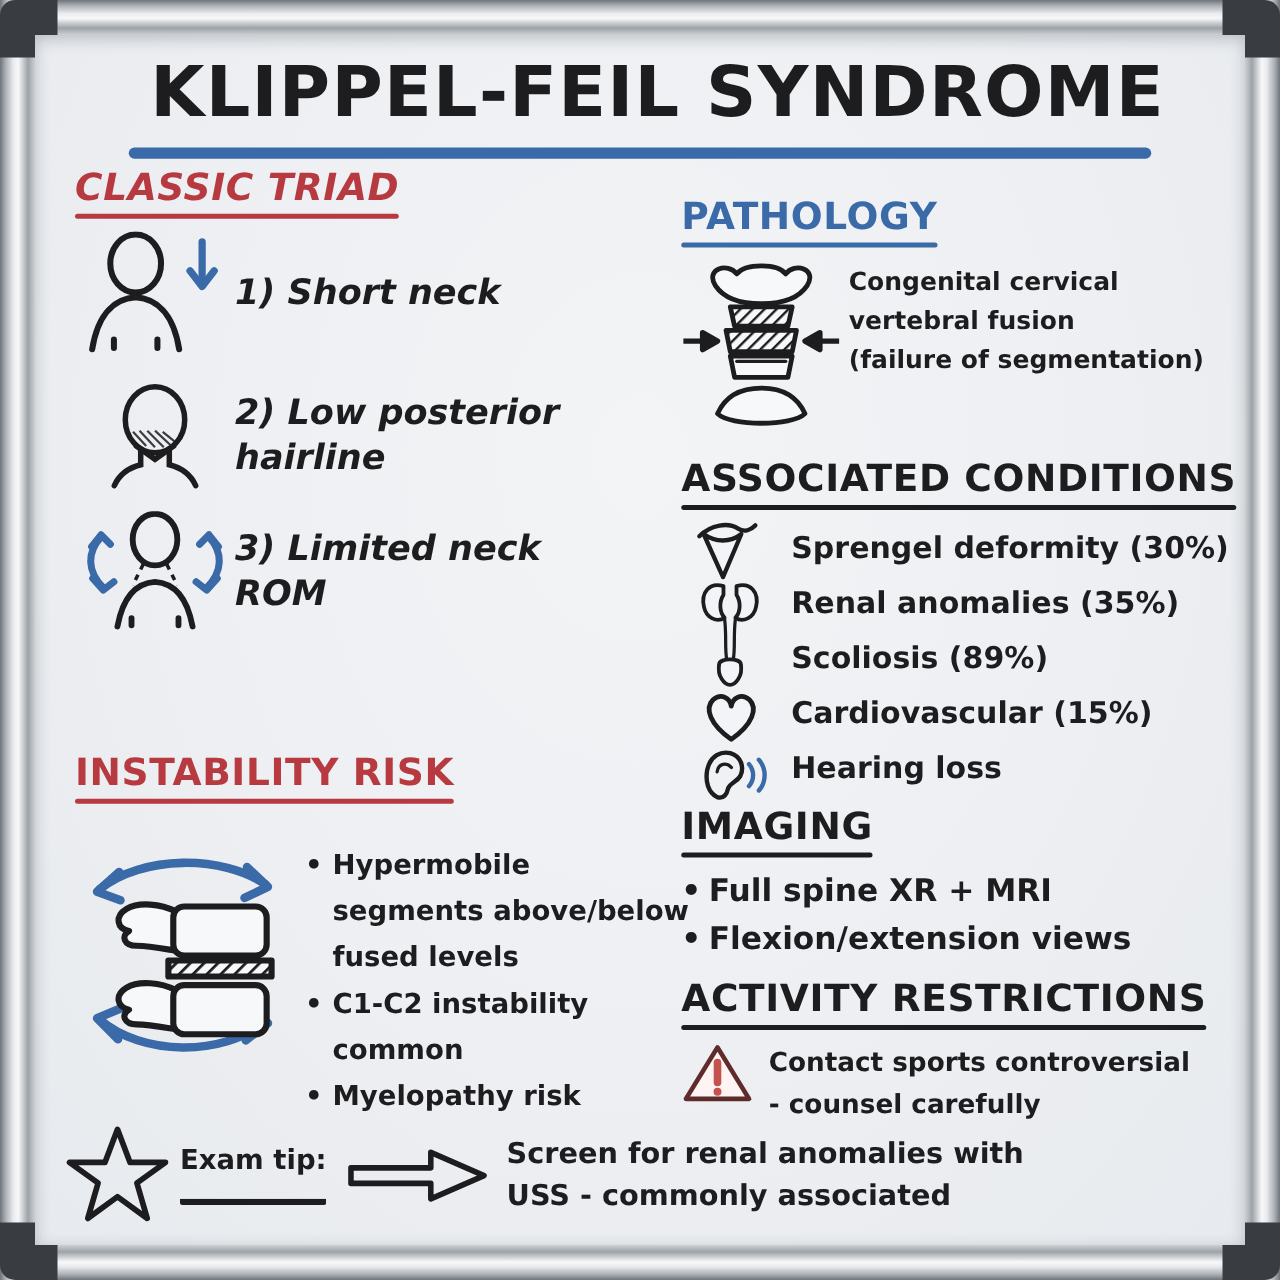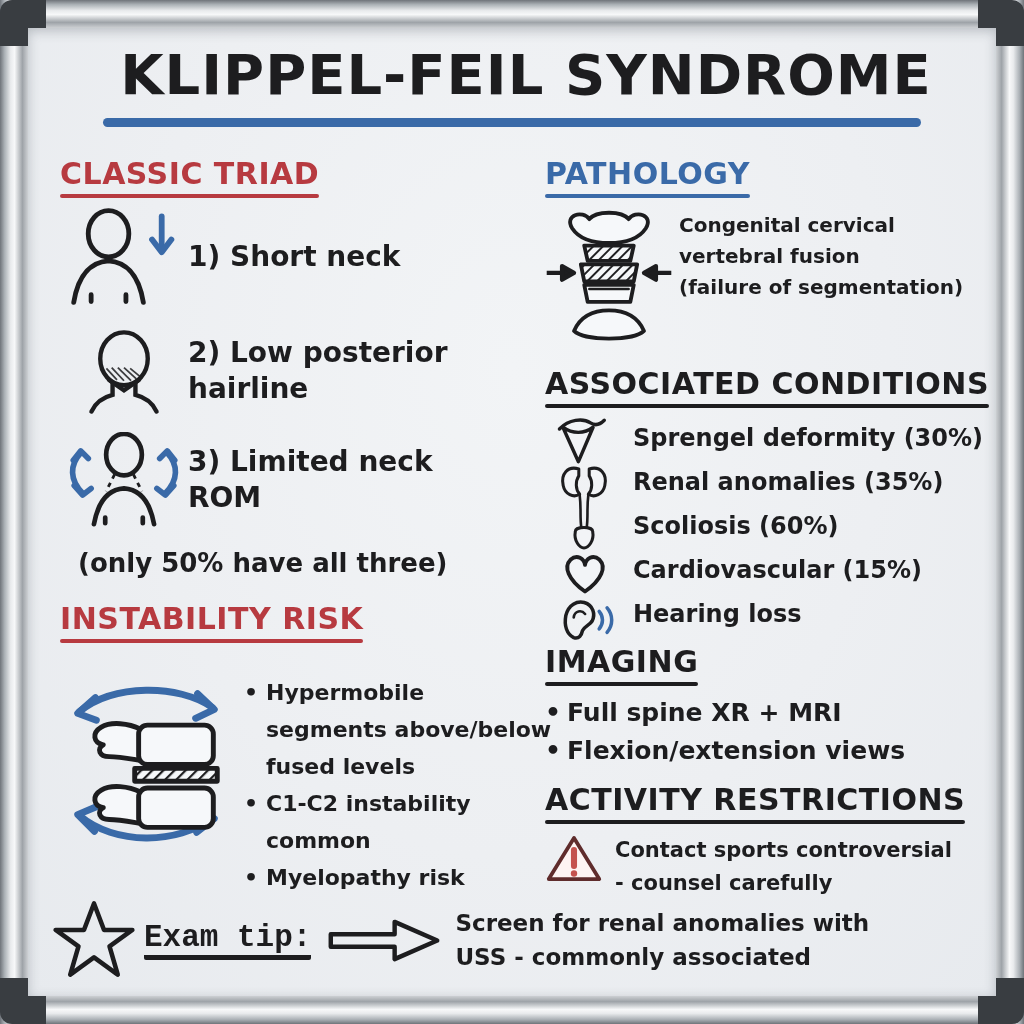--- a/index.html
+++ b/index.html
@@ -71,22 +71,22 @@
   .img-bullets{margin:8px 0 0 0;padding:0;list-style:none;font-size:25px;line-height:38px;}
   .img-bullets li{position:relative;padding-left:22px;}
   .img-bullets li::before{content:"\2022";position:absolute;left:0;top:0;}
 
   
   .act-row{display:flex;align-items:flex-start;margin-top:8px;}
   .act-text{font-size:21px;line-height:33px;margin-left:12px;padding-top:2px;}
 
   
   .examtip{position:absolute;left:24px;top:870px;display:flex;align-items:center;}
-  .examtip-label{font-size:31px;border-bottom:5px solid var(--ink);
-    padding-bottom:0;margin:0 14px 0 8px;border-radius:2px;font-family:Liberation Mono, monospace;}
+  .examtip-label{font-size:22px;border-bottom:5px solid var(--ink);
+    padding-bottom:18px;margin:0 14px 0 8px;border-radius:2px;}
   .examtip-text{font-size:23px;line-height:34px;margin-left:12px;}
   svg{display:block;}
 </style>
 </head>
 <body>
 
 <div class="stage">
   <div class="edge top"></div>
   <div class="edge bottom"></div>
   <div class="edge left"></div>
@@ -94,21 +94,21 @@
   <div class="corner tl"></div>
   <div class="corner tr"></div>
   <div class="corner bl"></div>
   <div class="corner br"></div>
 
   <div class="board">
 
     <div class="title">KLIPPEL-FEIL SYNDROME</div>
     <div class="title-rule"></div>
 
-    <section class="sec" style="left:32px;top:128px;">
+    <section class="sec" style="left:32px;top:105px;font-style:italic;">
       <div class="sec-head red">
         <div class="ht">CLASSIC TRIAD</div>
         <div class="rule"></div>
       </div>
 
       <div class="triad-item t1">
         <div class="triad-icon">
           <svg width="116" height="98" viewBox="0 0 120 100">
             <g fill="none" stroke="var(--ink)" stroke-width="5" stroke-linecap="round">
               <ellipse cx="44" cy="26" rx="21" ry="24"></ellipse>
@@ -165,21 +165,20 @@
               <path d="M110 64 C124 50 124 34 112 21"></path>
                 <path d="M104 27 L112 19 L120 29"></path>
                 <path d="M101 59 L110 66 L119 56"></path>
             </g>
           </svg>
         </div>
         <div class="triad-text pre">3) Limited neck
 ROM</div>
       </div>
 
-      <div class="note">(only 50% have all three)</div>
     </section>
 
     <section class="sec" style="left:32px;top:573px;">
       <div class="sec-head red">
         <div class="ht">INSTABILITY RISK</div>
         <div class="rule"></div>
       </div>
       <div class="inst-row">
         <svg width="172" height="182" viewBox="0 0 175 185">
           <defs>
@@ -285,21 +284,21 @@
             </g>
           </svg>
         </div>
         <div class="cond-row">
           <span>Sprengel deformity (30%)</span>
         </div>
         <div class="cond-row">
           <span>Renal anomalies (35%)</span>
         </div>
         <div class="cond-row">
-          <span>Scoliosis (60%)</span>
+          <span>Scoliosis (89%)</span>
         </div>
         <div class="cond-row">
           <span>Cardiovascular (15%)</span>
         </div>
         <div class="cond-row">
           <span>Hearing loss</span>
         </div>
       </div>
     </section>
 

